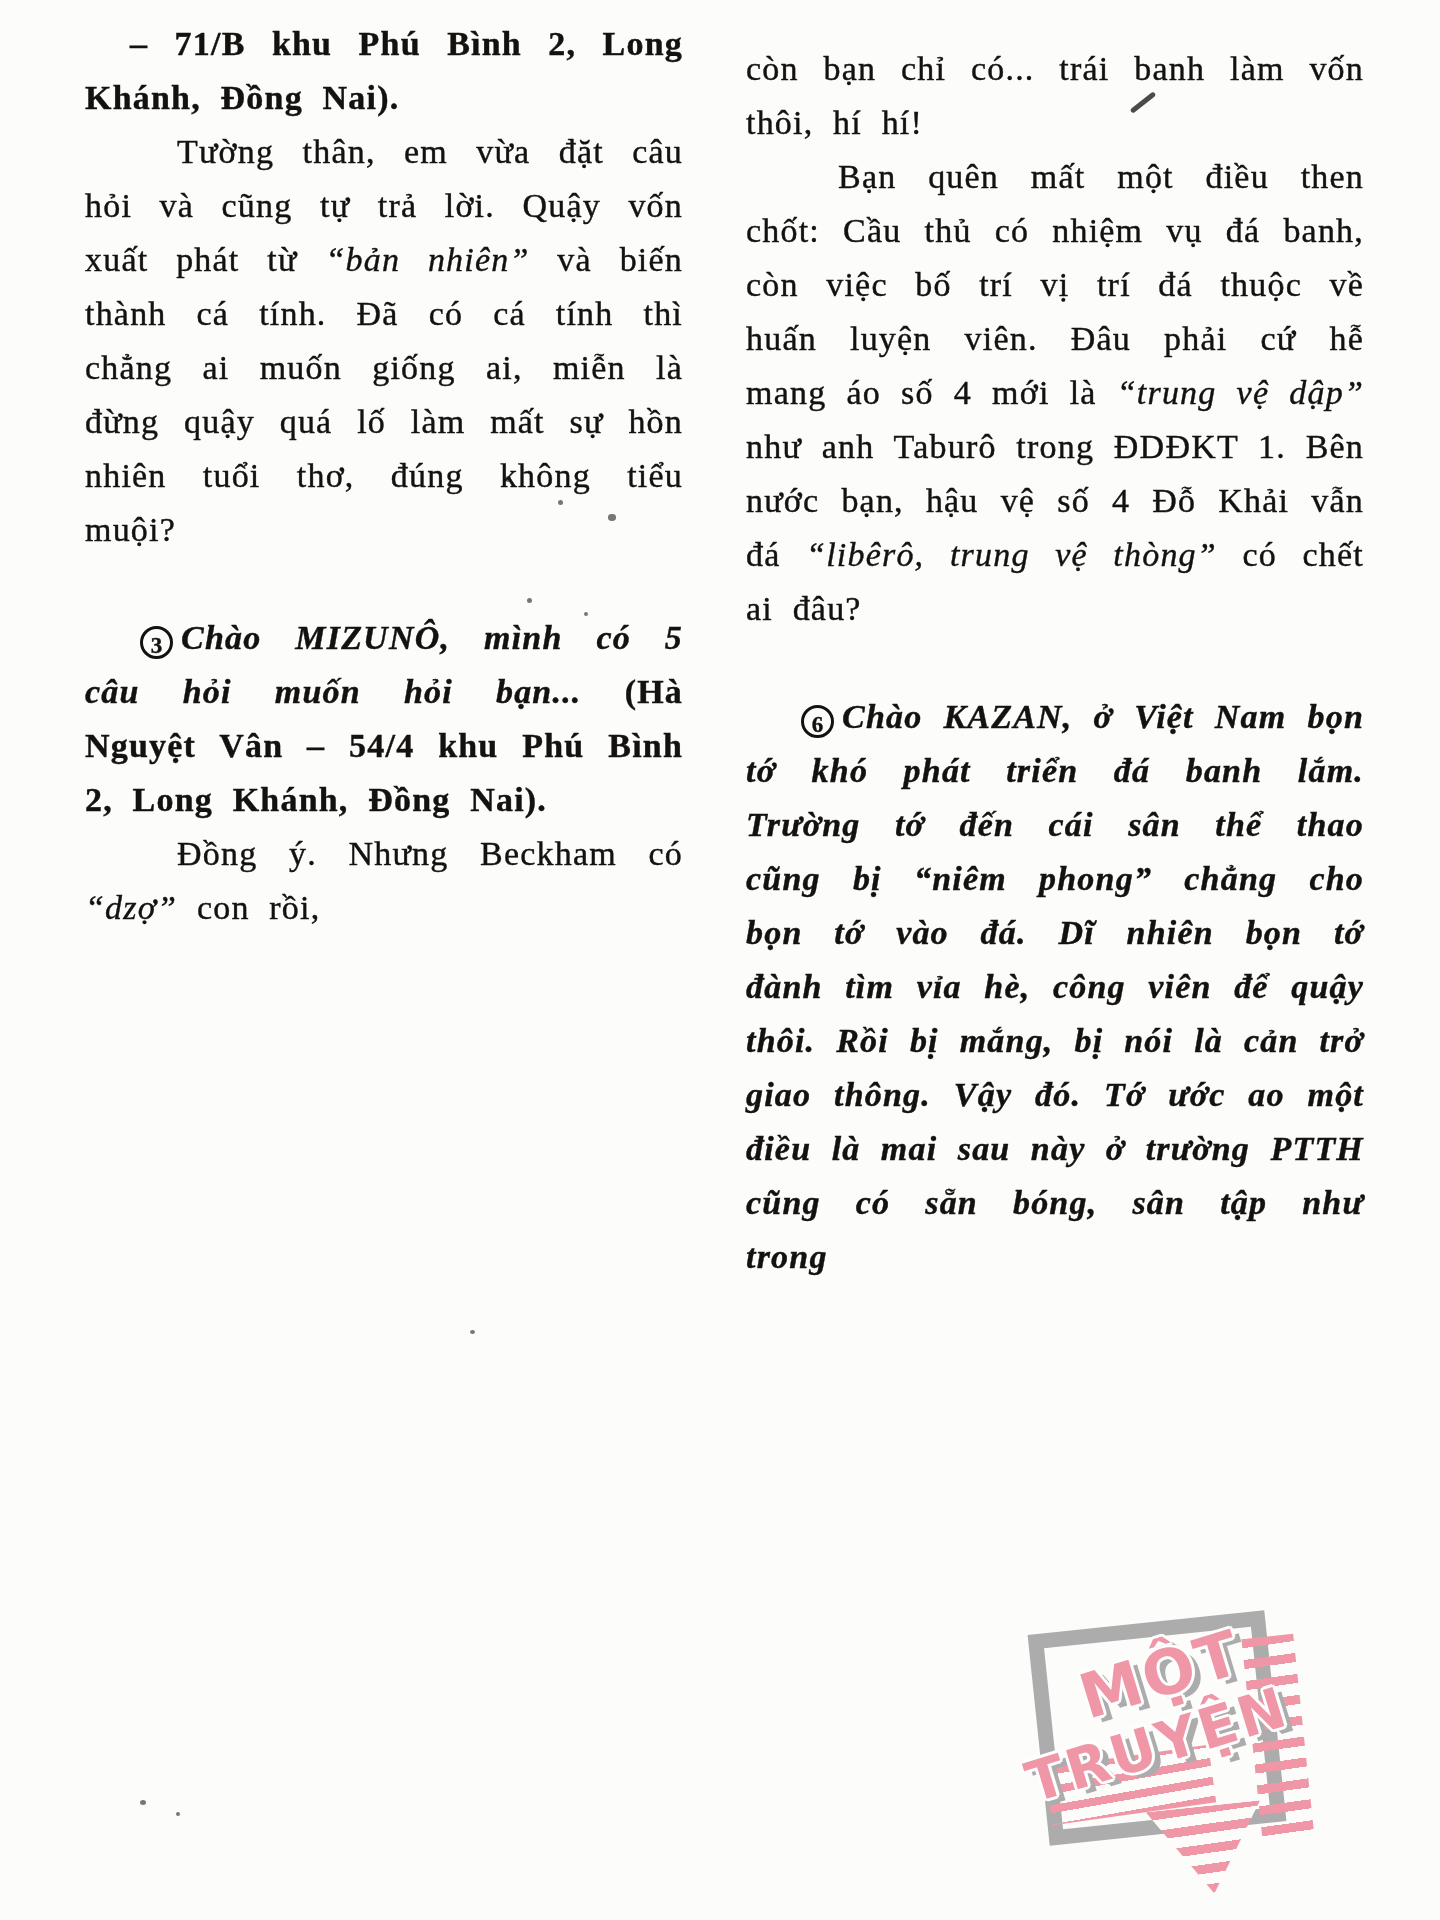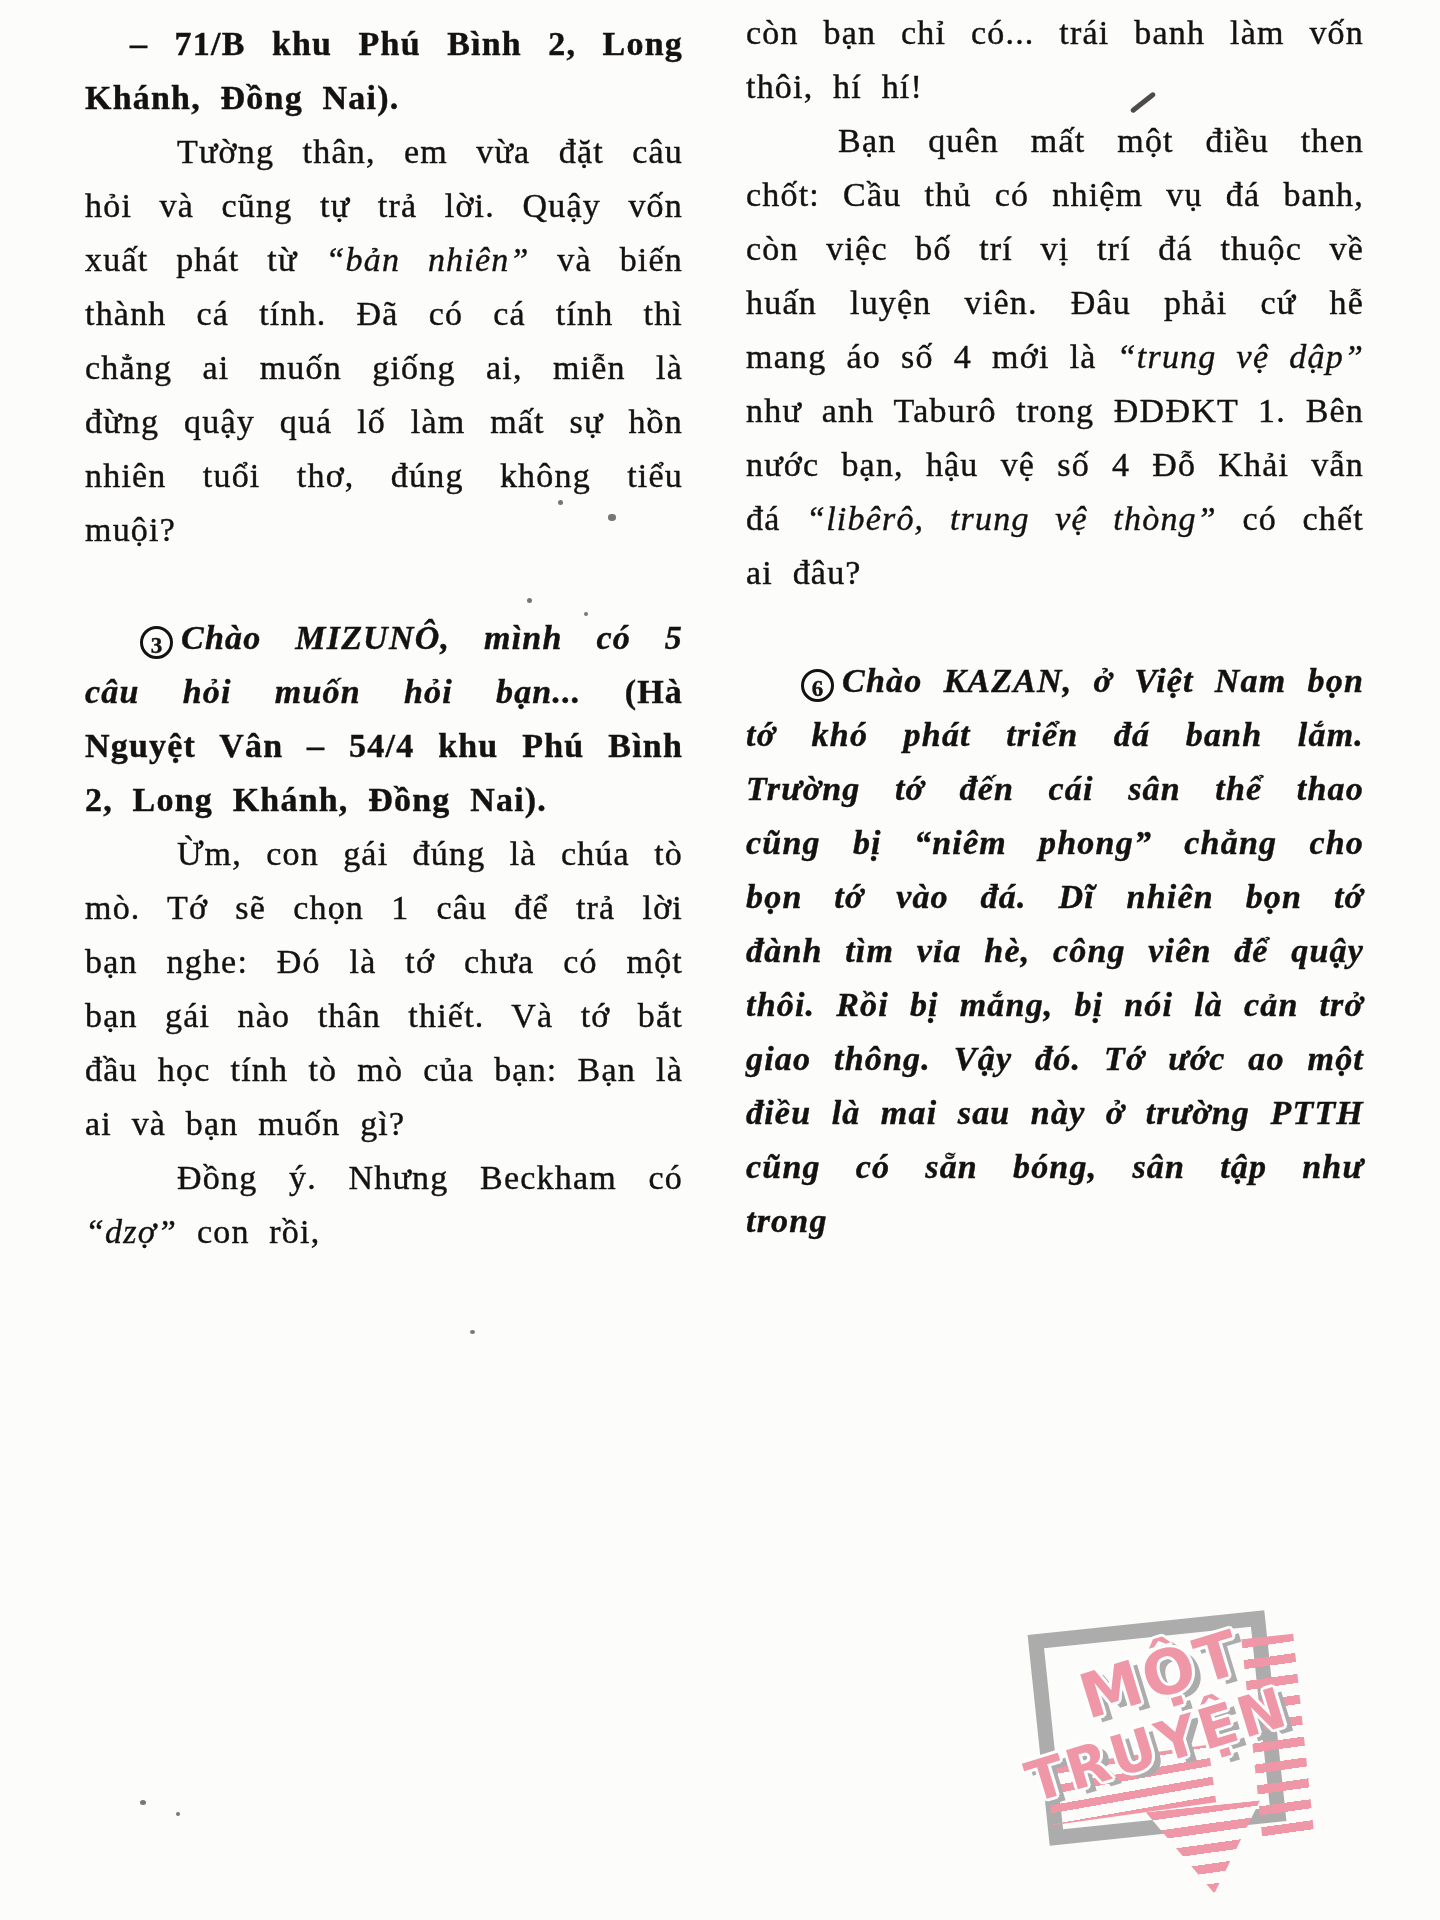--- a/index.html
+++ b/index.html
@@ -17,21 +17,21 @@
     font-size:34px;
     line-height:54px;
     color:#14120f;
     text-align:justify;
     letter-spacing:1.2px;
     word-spacing:10px;
     -webkit-text-stroke:0.4px #14120f;
     z-index:3;
   }
   .col-left{left:85px;width:598px;padding-top:17px;}
-  .col-right{left:746px;width:618px;padding-top:6px;}
+  .col-right{left:746px;width:618px;padding-top:6px;margin-top:36px;}
   p.para{margin:0;}
   p.question{margin-top:54px;}
   .ind-none{text-indent:0;}
   .ind-dash{text-indent:45px;}
   .ind-sm{text-indent:20px;}
   .ind-q{text-indent:55px;}
   .ind-a{text-indent:92px;}
   .run-r{font-weight:normal;font-style:normal;}
   .run-i{font-style:italic;font-weight:normal;}
   .run-b{font-weight:bold;font-style:normal;}
@@ -105,21 +105,20 @@
     <div class="wm-stripes-under"></div>
     <div class="wm-tail"></div>
     <div class="wm-text wm-line1">MỘT</div>
     <div class="wm-text wm-line2">TRUYỆN</div>
   </div>
 
   <div class="col col-left">
       <p class="para address ind-dash"><span class="run-b">– 71/B khu Phú Bình 2, Long Khánh, Đồng Nai).</span></p>
       <p class="para answer ind-a"><span class="run-r">Tường thân, em vừa đặt câu hỏi và cũng tự trả lời. Quậy vốn xuất phát từ </span><span class="run-i">“bản nhiên”</span><span class="run-r"> và biến thành cá tính. Đã có cá tính thì chẳng ai muốn giống ai, miễn là đừng quậy quá lố làm mất sự hồn nhiên tuổi thơ, đúng không tiểu muội?</span></p>
       <p class="para question ind-q"><span class="circ">3</span><span class="run-bi">Chào MIZUNÔ, mình có 5 câu hỏi muốn hỏi bạn... </span><span class="run-b">(Hà Nguyệt Vân – 54/4 khu Phú Bình 2, Long Khánh, Đồng Nai).</span></p>
-      <p class="para answer ind-a"><span class="run-r">Ừm, con gái đúng là chúa tò mò. Tớ sẽ chọn 1 câu để trả lời bạn nghe: Đó là tớ chưa có một bạn gái nào thân thiết. Và tớ bắt đầu học tính tò mò của bạn: Bạn là ai và bạn muốn gì?</span></p>
       <p class="para answer ind-a"><span class="run-r">Đồng ý. Nhưng Beckham có </span><span class="run-i">“dzợ”</span><span class="run-r"> con rồi,</span></p>
     </div>
   <div class="col col-right">
       <p class="para answer ind-none"><span class="run-r">còn bạn chỉ có... trái banh làm vốn thôi, hí hí!</span></p>
       <p class="para answer ind-a"><span class="run-r">Bạn quên mất một điều then chốt: Cầu thủ có nhiệm vụ đá banh, còn việc bố trí vị trí đá thuộc về huấn luyện viên. Đâu phải cứ hễ mang áo số 4 mới là </span><span class="run-i">“trung vệ dập”</span><span class="run-r"> như anh Taburô trong ĐDĐKT 1. Bên nước bạn, hậu vệ số 4 Đỗ Khải vẫn đá </span><span class="run-i">“libêrô, trung vệ thòng”</span><span class="run-r"> có chết ai đâu?</span></p>
       <p class="para question ind-q"><span class="circ">6</span><span class="run-bi">Chào KAZAN, ở Việt Nam bọn tớ khó phát triển đá banh lắm. Trường tớ đến cái sân thể thao cũng bị “niêm phong” chẳng cho bọn tớ vào đá. Dĩ nhiên bọn tớ đành tìm vỉa hè, công viên để quậy thôi. Rồi bị mắng, bị nói là cản trở giao thông. Vậy đó. Tớ ước ao một điều là mai sau này ở trường PTTH cũng có sẵn bóng, sân tập như trong</span></p>
     </div>
 
   <div class="pen-mark"></div>
   <div class="speck" style="left:505px;top:476px;width:6px;height:6px;"></div>

